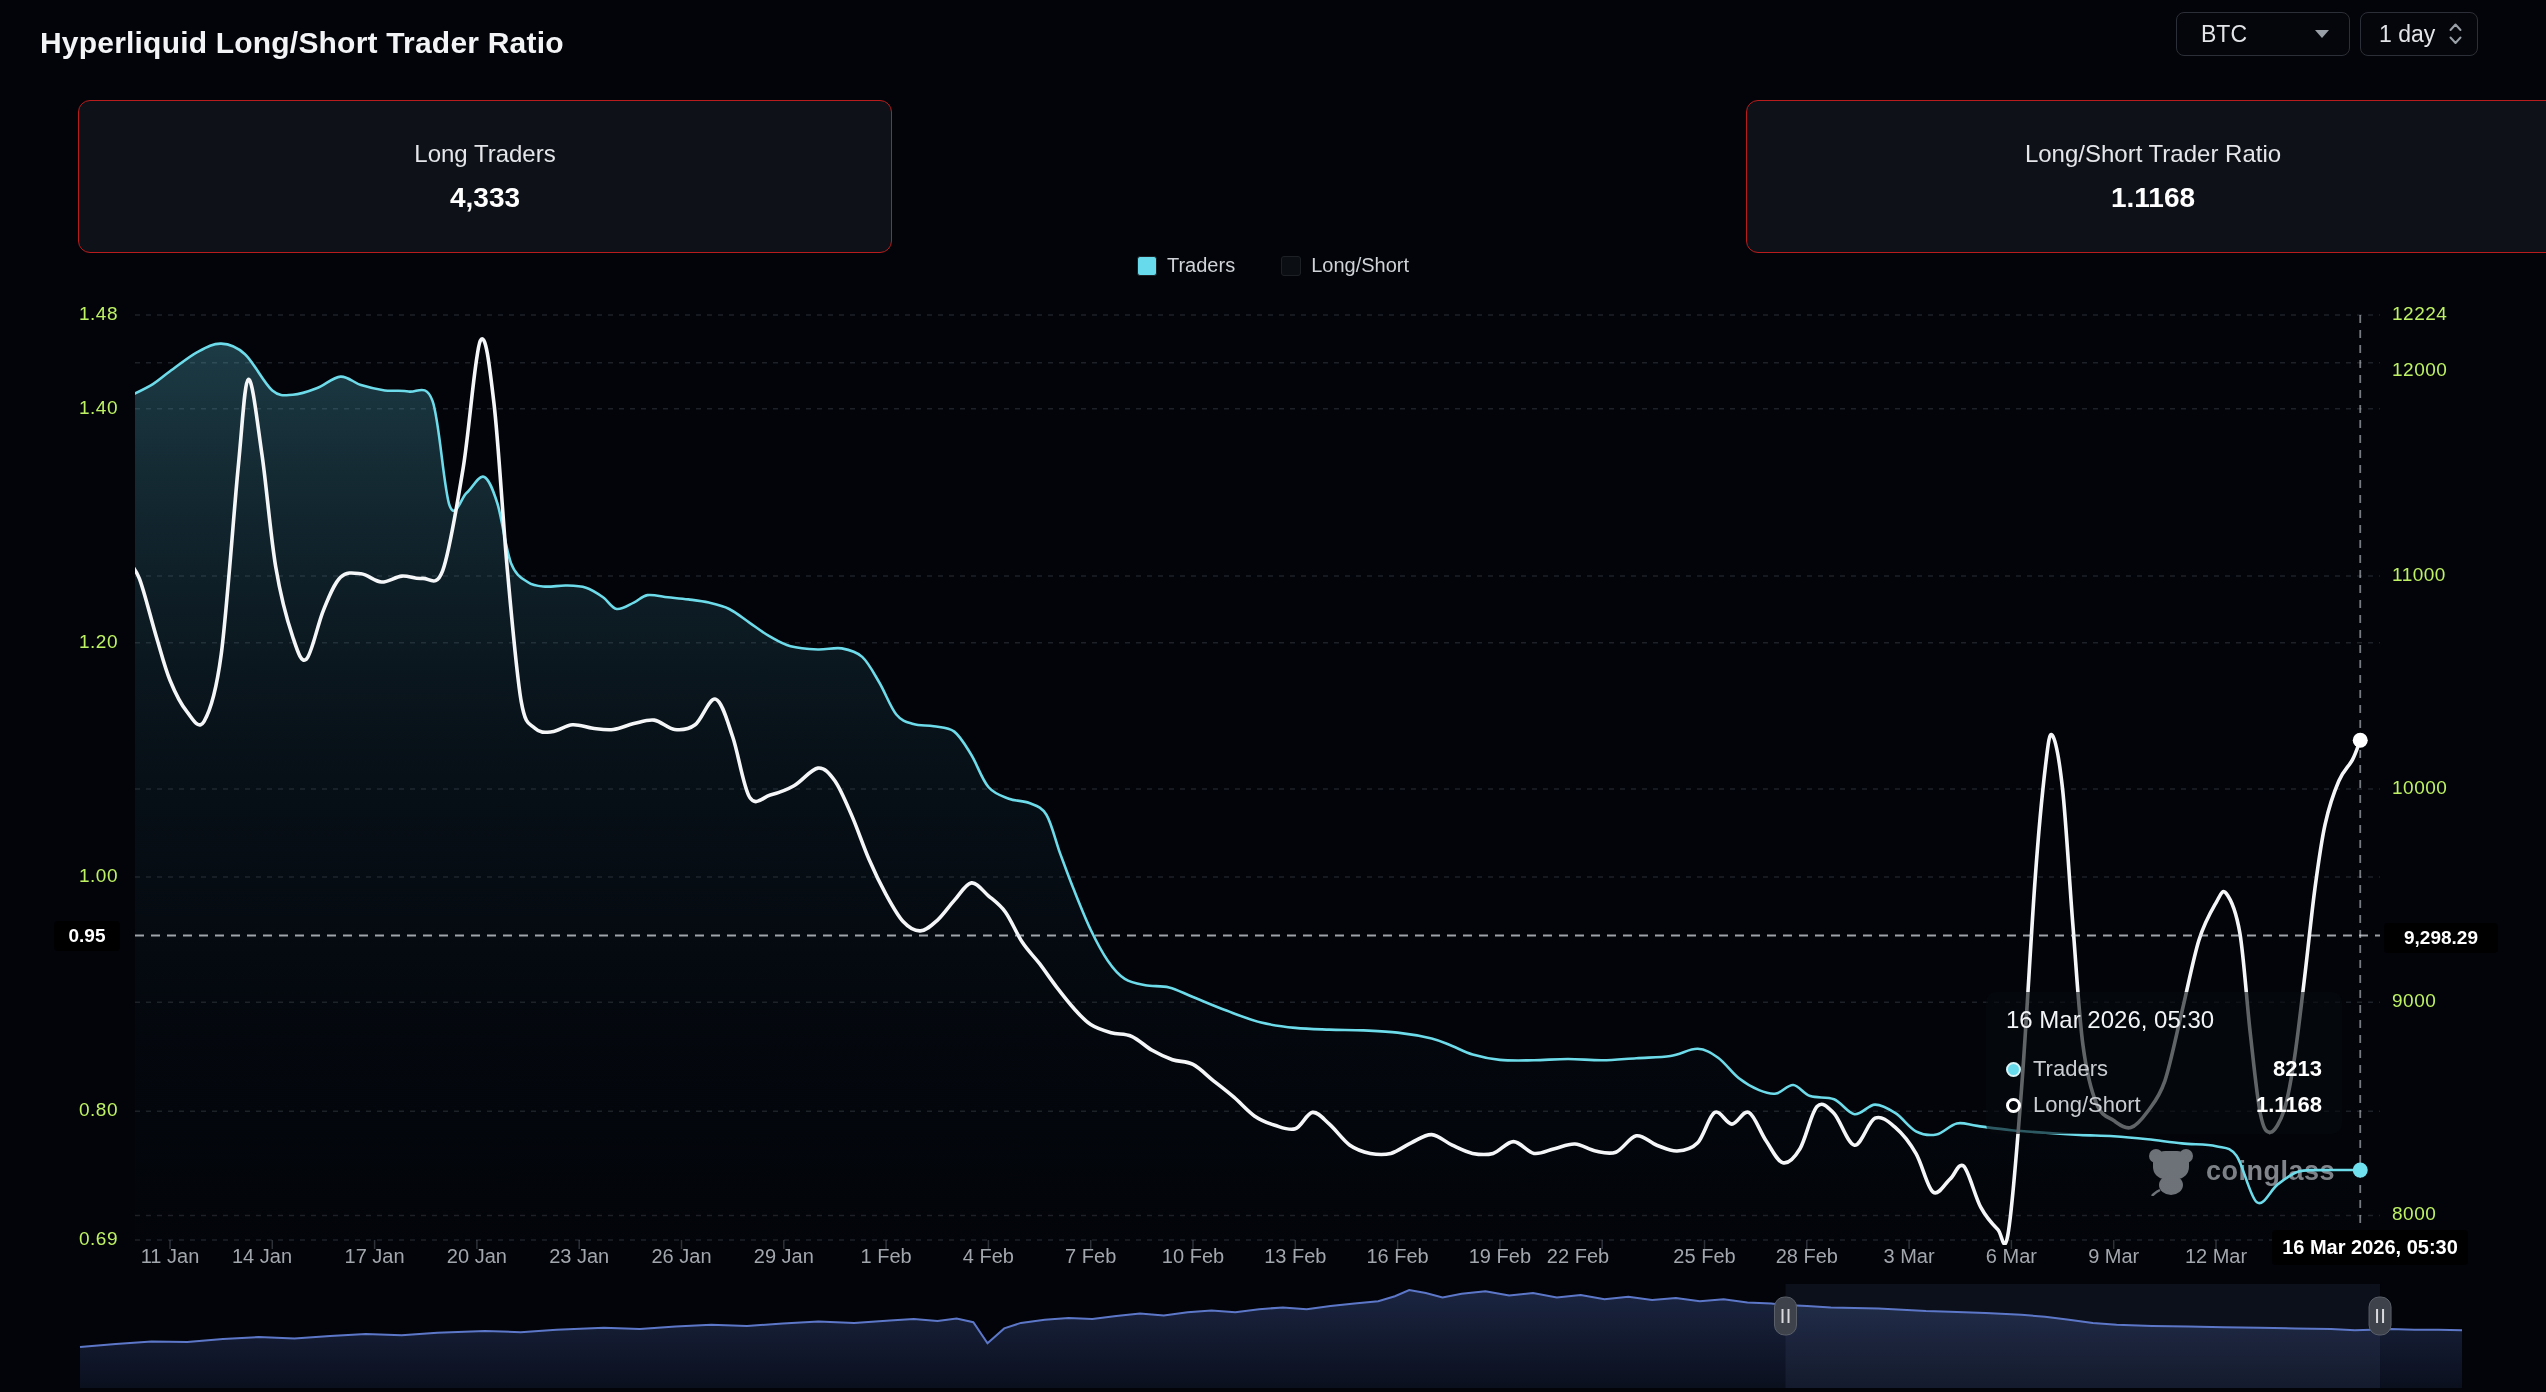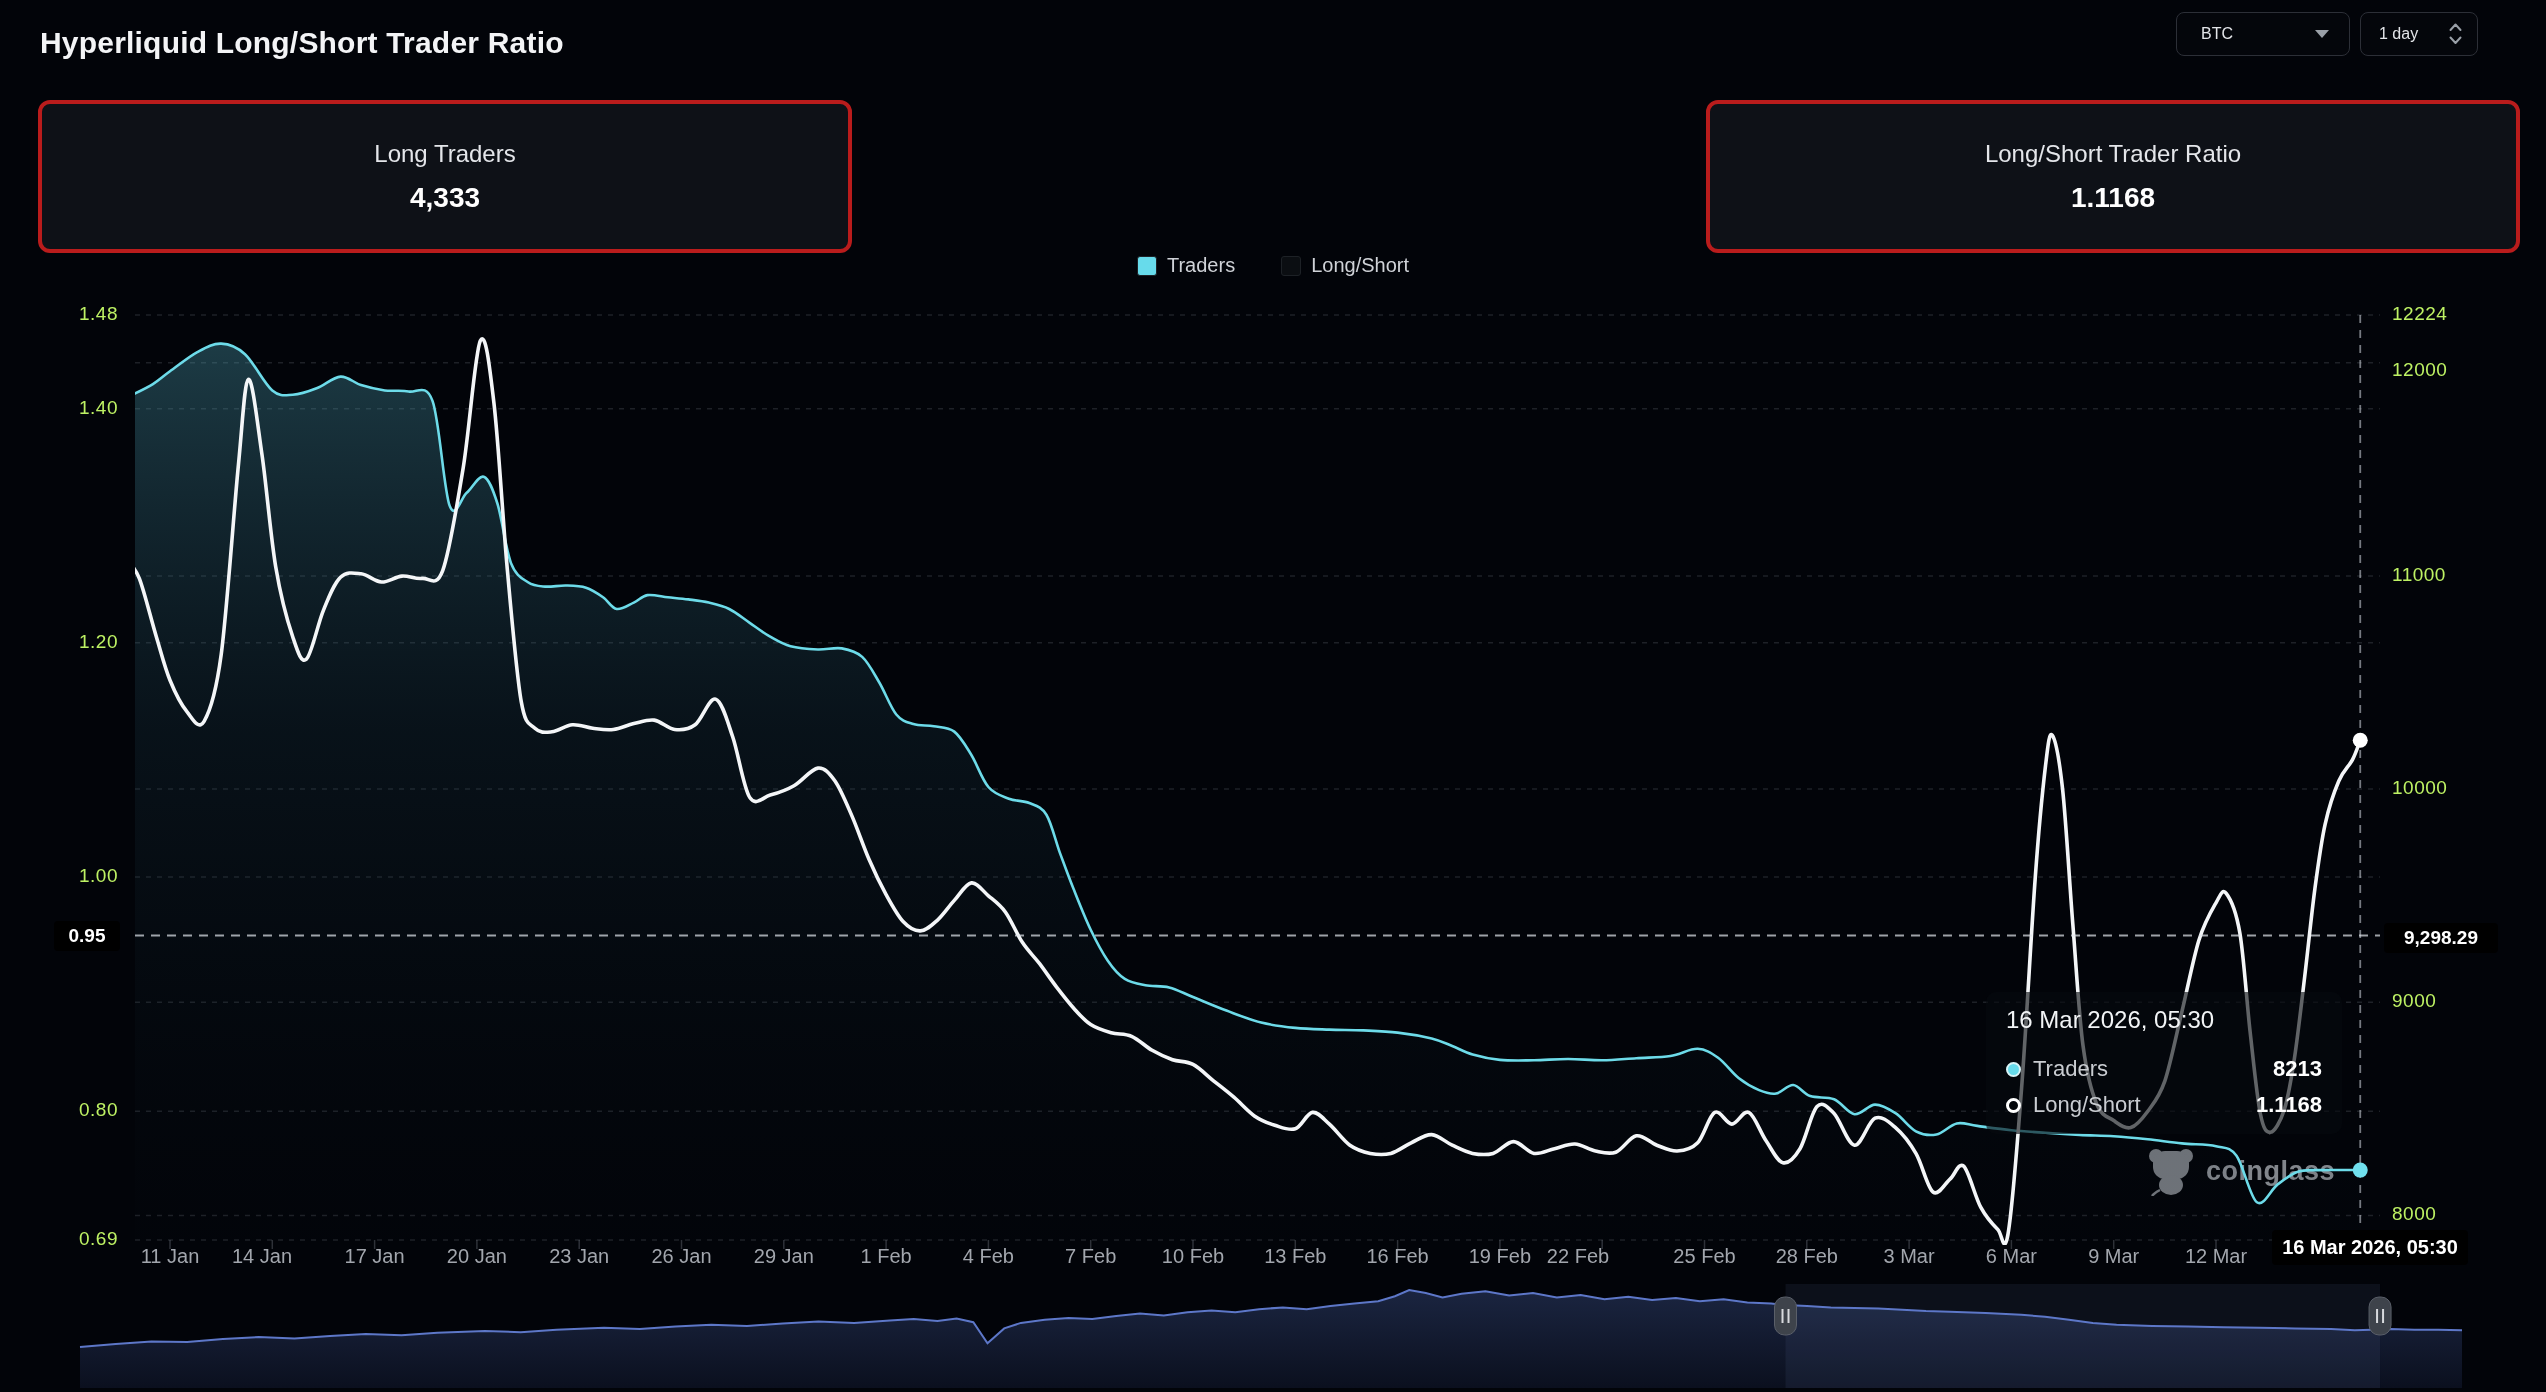--- a/index.html
+++ b/index.html
@@ -4,25 +4,25 @@
 <style>
   html,body{margin:0;padding:0;background:#020409;}
   #stage{position:relative;width:2546px;height:1392px;background:#020409;overflow:hidden;
          font-family:"Liberation Sans", sans-serif;color:#e8eaee;}
   
   .page-title{position:absolute;left:40px;top:14px;font-size:30px;font-weight:bold;color:#f3f4f6;letter-spacing:.2px;margin-top:12px;}
   .pill{position:absolute;top:12px;height:44px;border:1px solid #2c2f37;border-radius:8px;
         display:flex;align-items:center;box-sizing:border-box;cursor:pointer;background:rgba(10,12,18,.35);}
   .pill-symbol{left:2176px;width:174px;justify-content:space-between;padding:0 20px 0 24px;}
   .pill-interval{left:2360px;width:118px;justify-content:space-between;padding:0 14px 0 18px;}
-  .pill-label{font-size:16px;color:#e2e4e8;}
+  .pill-label{font-size:23px;color:#e2e4e8;}
   .caret-down{width:0;height:0;border-left:7px solid transparent;border-right:7px solid transparent;border-top:8px solid #9aa0a8;}
   
-  .card{position:absolute;top:100px;height:153px;width:814px;background:#0e1117;border:4px solid #b91c1c;
-        border-radius:12px;display:flex;flex-direction:column;align-items:center;justify-content:center;gap:14px;box-sizing:border-box;}
+  .card{position:absolute;top:100px;height:153px;width:814px;background:#0e1117;border:1px solid #b91c1c;
+        border-radius:12px;display:flex;flex-direction:column;align-items:center;justify-content:center;gap:14px;box-sizing:border-box;margin-left:40px;}
   .card-label{font-size:24px;color:#e4e6ea;}
   .card-value{font-size:28px;font-weight:bold;color:#ffffff;}
   
   .legend{position:absolute;top:254px;left:0;width:100%;display:flex;justify-content:center;gap:46px;}
   .legend-item{display:flex;align-items:center;gap:10px;cursor:pointer;}
   .legend-swatch{width:18px;height:18px;border-radius:3px;border:1px solid #1d2126;}
   .legend-label{font-size:20px;color:#cfd2d7;}
   
   .ylabel{position:absolute;font-size:19px;color:#bef264;letter-spacing:.5px;}
   .ylabel-left{left:30px;width:88px;text-align:right;}

